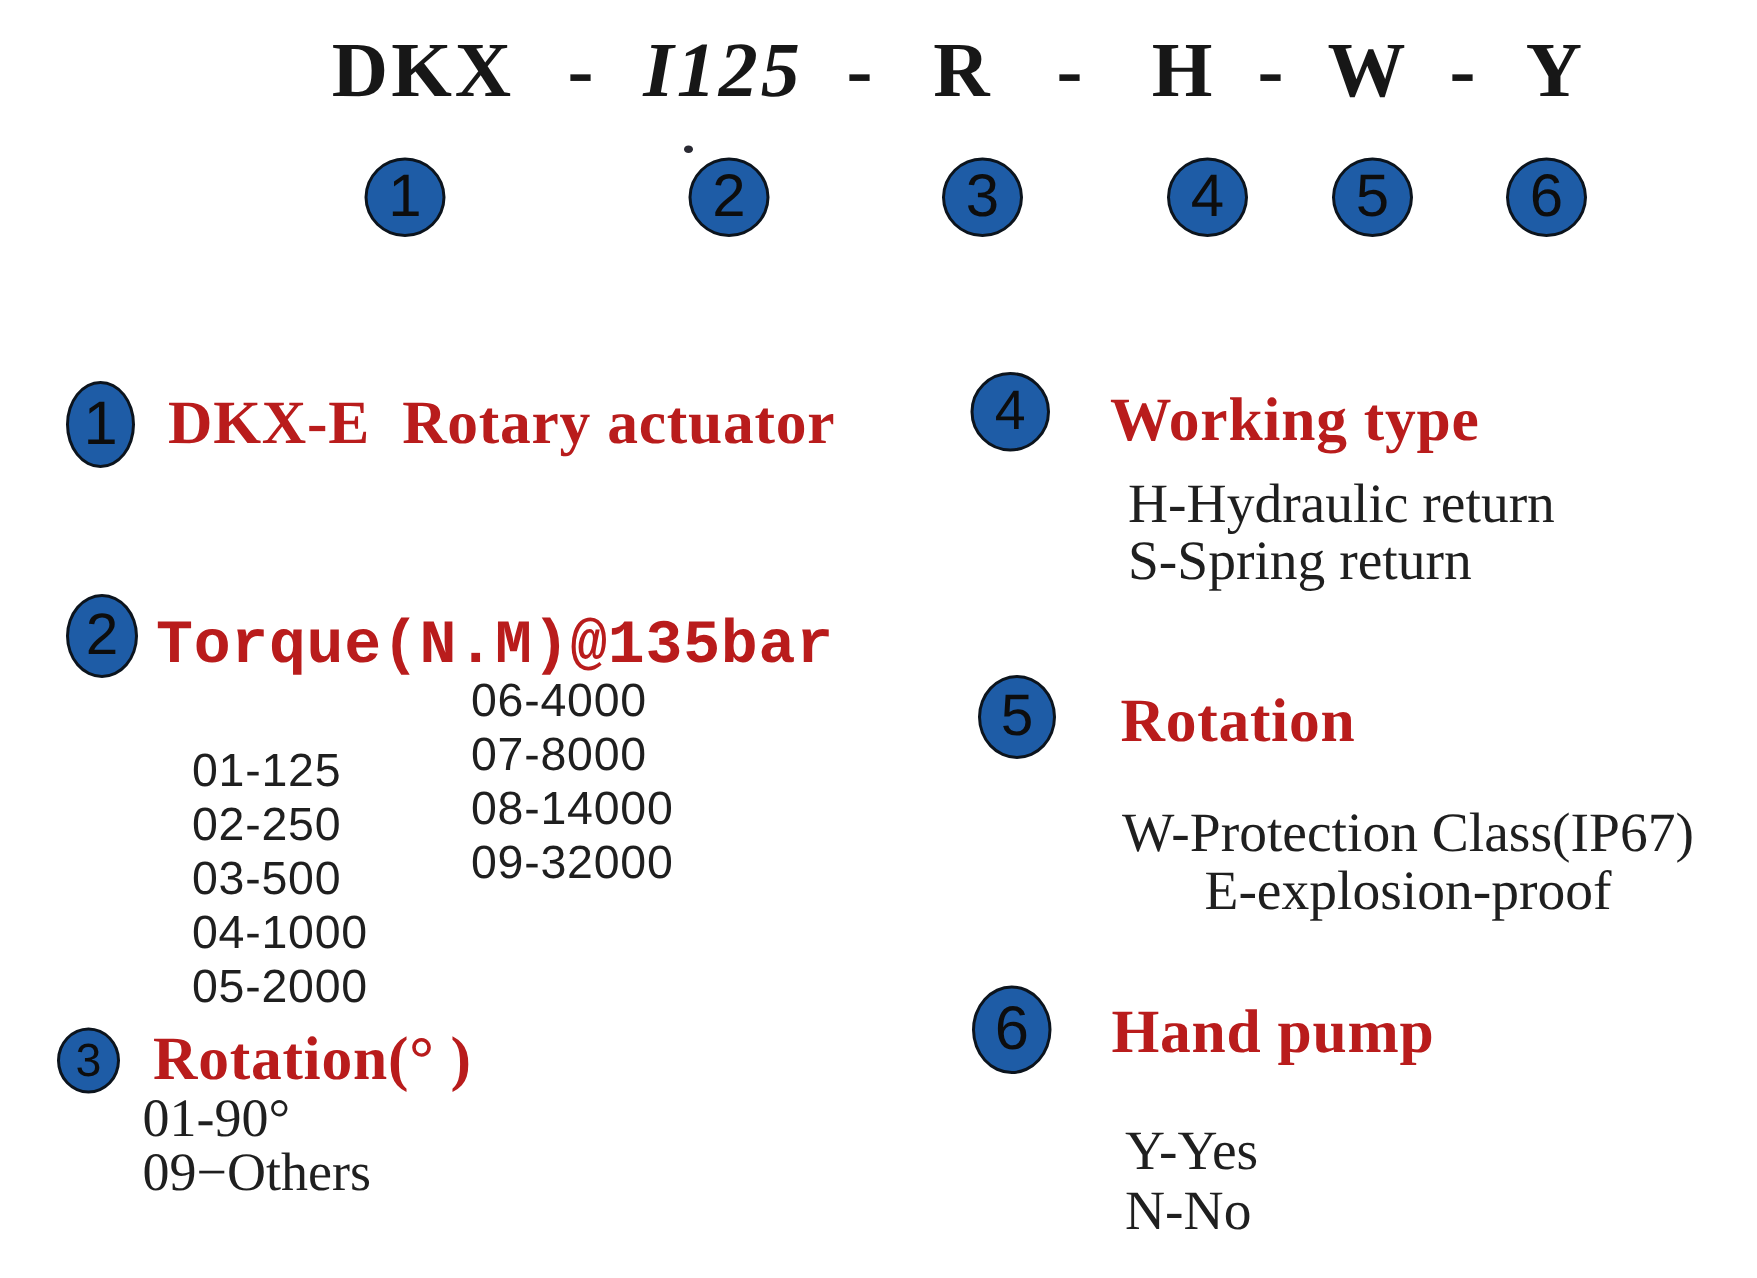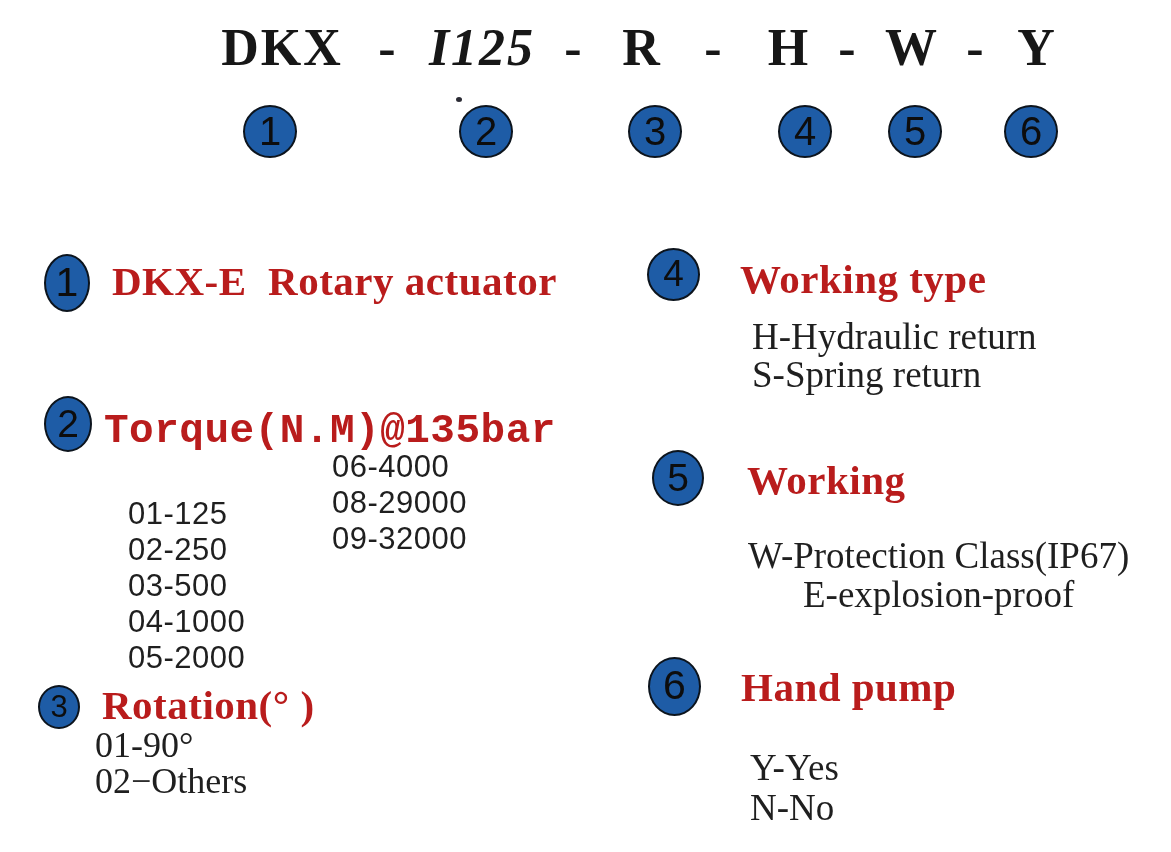--- a/index.html
+++ b/index.html
@@ -108,41 +108,41 @@
           <span class="num" style="font-size: 41px;">1</span>
         </div>
         <div class="sec-heading" style="left: 112px; top: 260px;">DKX-E  Rotary actuator</div>
       </div>
       <div>
         <div class="marker" style="left: 44px; top: 396px; width: 48px; height: 56px; background: rgb(30, 92, 166);">
           <span class="num" style="font-size: 39px;">2</span>
         </div>
         <div class="sec-heading" style="left: 104px; top: 410px; font-family: Liberation Mono, monospace;">Torque(N.M)@135bar</div>
         <div class="item-group sans" style="left: 128px; top: 449px; font-size: 31px; line-height: 36px; margin-top: 47px;"><div class="item-line">01-125</div><div class="item-line">02-250</div><div class="item-line">03-500</div><div class="item-line">04-1000</div><div class="item-line">05-2000</div></div>
-        <div class="item-group sans" style="left: 332px; top: 449px; font-size: 31px; line-height: 36px;"><div class="item-line">06-4000</div><div class="item-line">08-29000</div><div class="item-line">09-32000</div></div>
+        <div class="item-group sans" style="left: 314px; top: 449px; font-size: 31px; line-height: 36px;"><div class="item-line">06-4000</div><div class="item-line">07-8000</div><div class="item-line">08-14000</div><div class="item-line">09-32000</div></div>
       </div>
       <div>
         <div class="marker" style="left: 38px; top: 685px; width: 42px; height: 44px; background: rgb(30, 92, 166);">
           <span class="num" style="font-size: 31px;">3</span>
         </div>
         <div class="sec-heading" style="left: 102px; top: 684px;">Rotation(° )</div>
-        <div class="item-group" style="left: 95px; top: 727px; font-size: 36px; line-height: 36px;"><div class="item-line">01-90°</div><div class="item-line">02−Others</div></div>
+        <div class="item-group" style="left: 95px; top: 727px; font-size: 36px; line-height: 36px;"><div class="item-line">01-90°</div><div class="item-line">09−Others</div></div>
       </div>
       <div>
         <div class="marker" style="left: 647px; top: 248px; width: 53px; height: 53px; background: rgb(30, 92, 166);">
           <span class="num" style="font-size: 37px;">4</span>
         </div>
         <div class="sec-heading" style="left: 740px; top: 258px;">Working type</div>
         <div class="item-group" style="left: 752px; top: 318px; font-size: 37px; line-height: 38px;"><div class="item-line">H-Hydraulic return</div><div class="item-line">S-Spring return</div></div>
       </div>
       <div>
         <div class="marker" style="left: 652px; top: 450px; width: 52px; height: 56px; background: rgb(30, 92, 166);">
           <span class="num" style="font-size: 39px;">5</span>
         </div>
-        <div class="sec-heading" style="left: 747px; top: 459px;">Working</div>
+        <div class="sec-heading" style="left: 747px; top: 459px;">Rotation</div>
         <div class="item-group" style="left: 748px; top: 536px; font-size: 37px; line-height: 39px; text-align: center;"><div class="item-line">W-Protection Class(IP67)</div><div class="item-line">E-explosion-proof</div></div>
       </div>
       <div>
         <div class="marker" style="left: 648px; top: 657px; width: 53px; height: 59px; background: rgb(30, 92, 166);">
           <span class="num" style="font-size: 41px;">6</span>
         </div>
         <div class="sec-heading" style="left: 741px; top: 666px;">Hand pump</div>
         <div class="item-group" style="left: 750px; top: 748px; font-size: 37px; line-height: 40px;"><div class="item-line">Y-Yes</div><div class="item-line">N-No</div></div>
       </div>
     </div>

